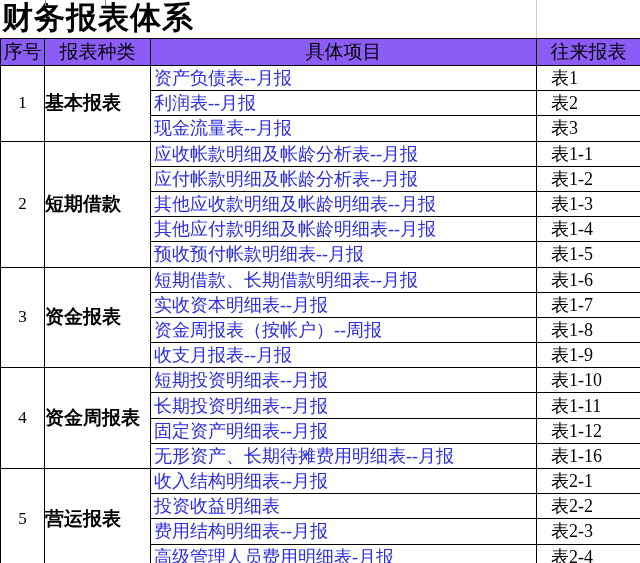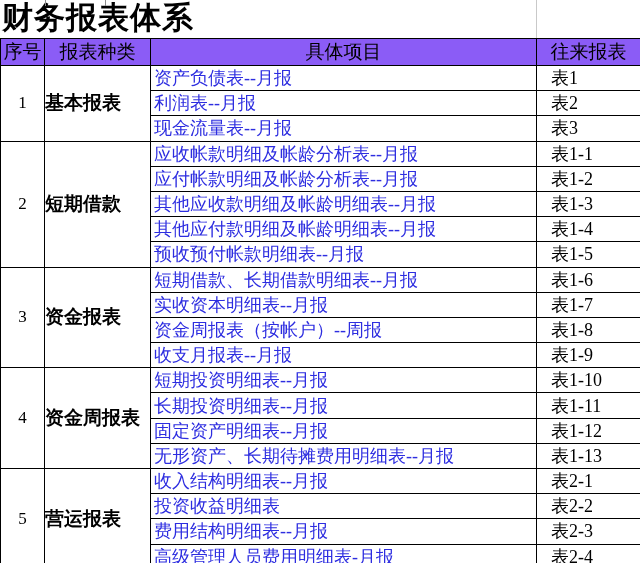--- a/index.html
+++ b/index.html
@@ -135,21 +135,21 @@
       <tr>
         <td class="item"><span class="report-link">长期投资明细表--月报</span></td>
         <td class="serial">表1-11</td>
       </tr>
       <tr>
         <td class="item"><span class="report-link">固定资产明细表--月报</span></td>
         <td class="serial">表1-12</td>
       </tr>
       <tr>
         <td class="item"><span class="report-link">无形资产、长期待摊费用明细表--月报</span></td>
-        <td class="serial">表1-13</td>
+        <td class="serial">表1-16</td>
       </tr>
       <tr>
         <td class="idx" rowspan="4">5</td>
         <td class="cat" rowspan="4">营运报表</td>
         <td class="item"><span class="report-link">收入结构明细表--月报</span></td>
         <td class="serial">表2-1</td>
       </tr>
       <tr>
         <td class="item"><span class="report-link">投资收益明细表</span></td>
         <td class="serial">表2-2</td>

